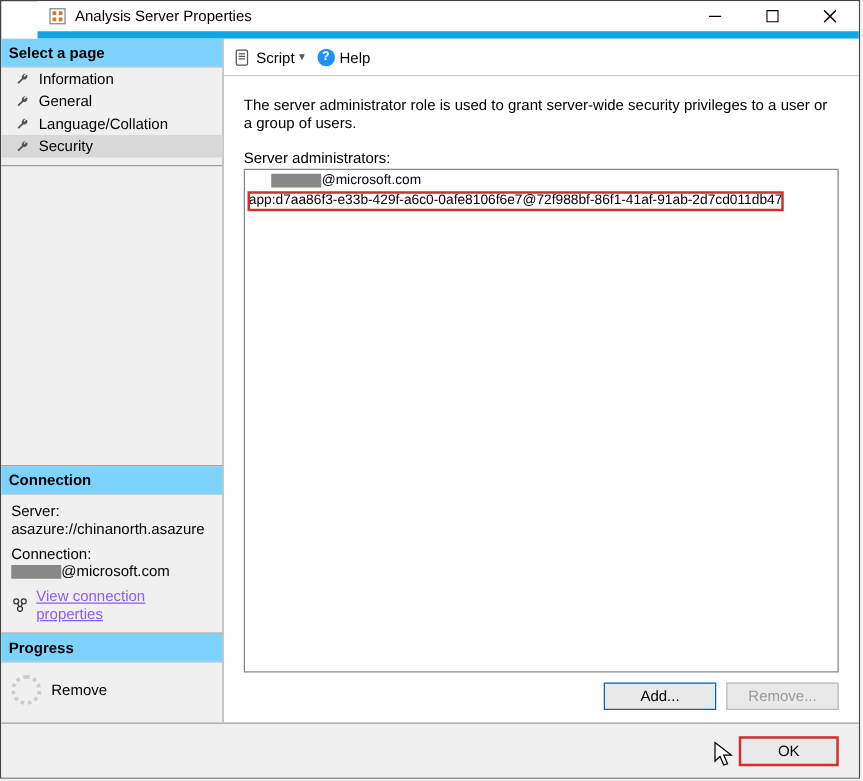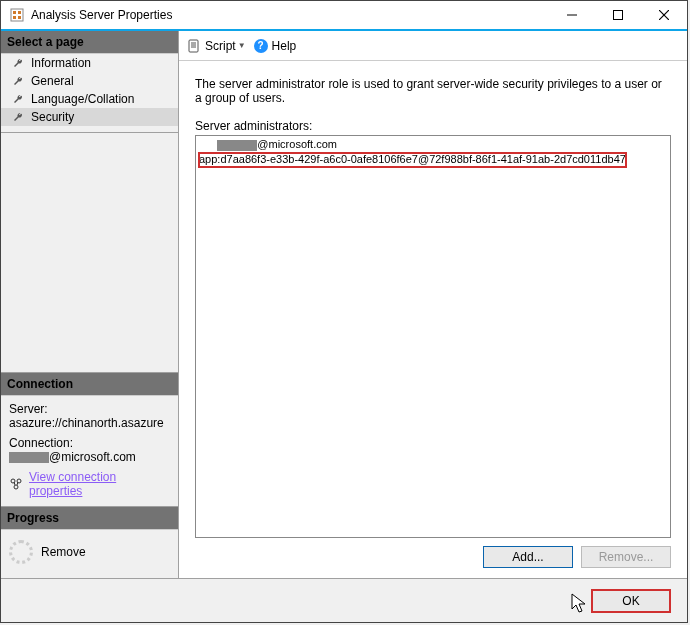--- a/index.html
+++ b/index.html
@@ -17,21 +17,22 @@
     display: flex;
     flex-direction: column;
     position: relative;
   }
   
   .titlebar {
     height: 30px;
     background: #fff;
     display: flex;
     align-items: center;
-    border-bottom: 2px solid #0ea5e9;
+    border-bottom: 6px solid #0ea5e9;
+    margin-left: 29px;
   }
   .title-icon {
     width: 16px; height: 16px;
     margin: 0 6px 0 8px;
     display:flex; align-items:center; justify-content:center;
   }
   .title-text {
     flex: 1;
     font-size: 12px;
     color: #000;
@@ -51,21 +52,21 @@
   .leftpane {
     width: 178px;
     border-right: 1px solid #a0a0a0;
     background: #f0f0f0;
     display: flex;
     flex-direction: column;
   }
   .section-header {
     padding: 4px 6px;
     font-weight: bold;
-    background: #737373;
+    background: #7dd3fc;
     border-bottom: 1px solid #ccc;
   }
   .page-list {
     flex: 0 0 auto;
     border-bottom: 1px solid #a0a0a0;
     padding-bottom: 6px;
   }
   .page-item {
     display: flex;
     align-items: center;

